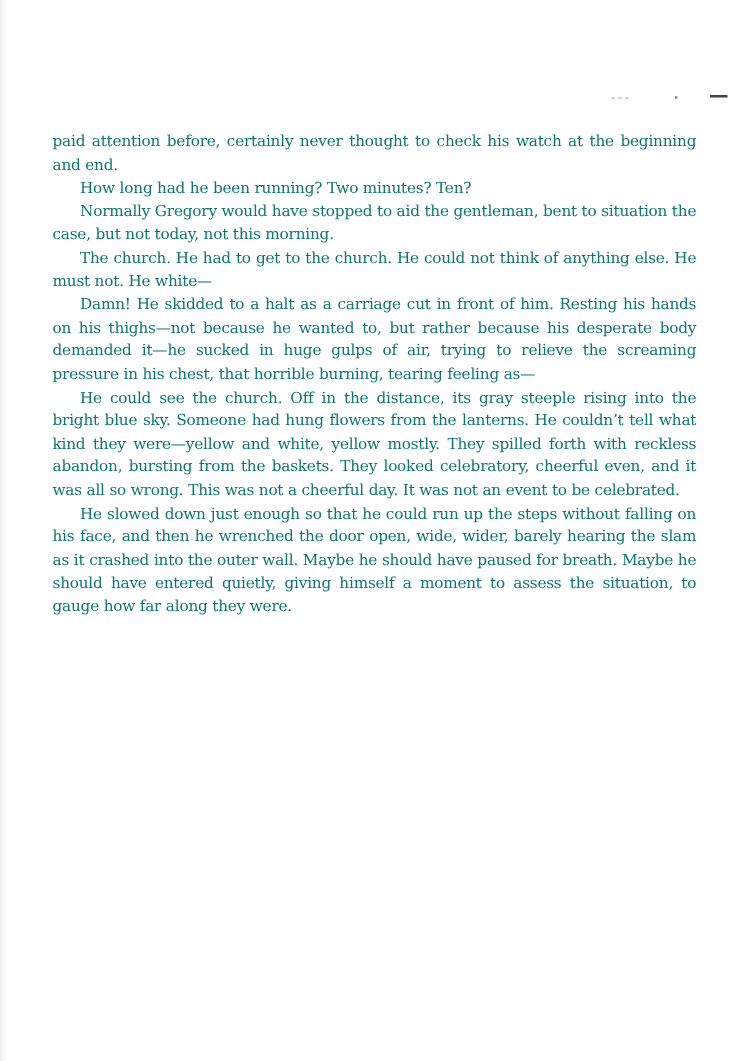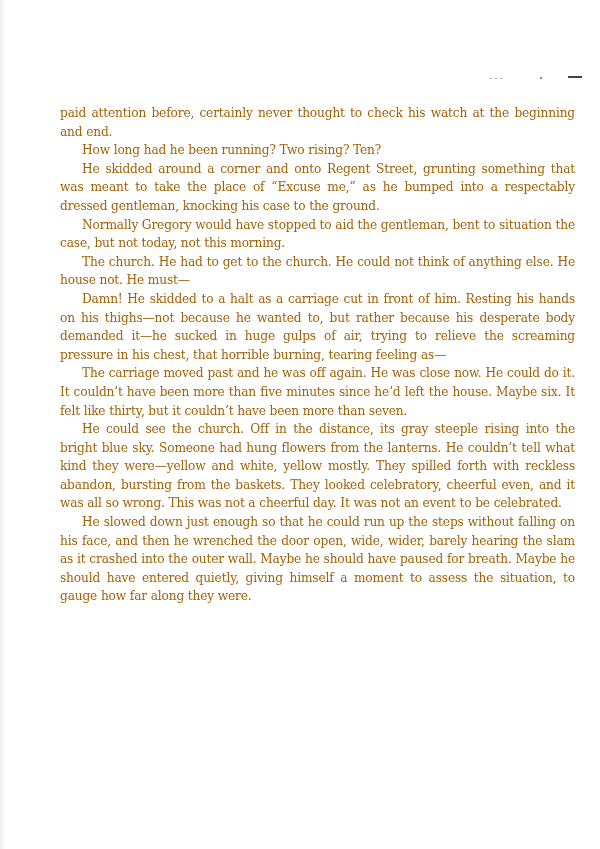--- a/index.html
+++ b/index.html
@@ -51,27 +51,27 @@
     .mark-line {
       position: absolute;
       left: 568px;
       top: 0px;
       width: 14px;
       height: 2px;
       background: #444444;
     }
     .text-body {
       position: absolute;
-      left: 60px;
+      left: 42px;
       top: 104px;
       width: 515px;
       font-family: "DejaVu Serif", "Liberation Serif", serif;
       font-size: 12.2px;
       line-height: 18.6px;
-      color: #a16207;
+      color: #0f766e;
       text-align: justify;
       letter-spacing: -0.15px;
     }
     .text-body p {
       margin: 0;
       text-indent: 22px;
     }
     .text-body p.noindent {
       text-indent: 0;
     }
@@ -86,22 +86,20 @@
   <div class="left-edge-shadow"></div>
 
   <div class="header-marks">
     <span class="mark-dashes"></span>
     <span class="mark-dot"></span>
     <span class="mark-line"></span>
   </div>
 
   <div class="text-body" id="text-body">
       <p class="noindent"><span>paid attention before, certainly never thought to check his watch at the beginning and end.</span></p>
-      <p><span>How long had he been running? Two rising? Ten?</span></p>
-      <p><span>He skidded around a corner and onto Regent Street, grunting something that was meant to take the place of “Excuse me,” as he bumped into a respectably dressed gentleman, knocking his case to the ground.</span></p>
+      <p><span>How long had he been running? Two minutes? Ten?</span></p>
       <p><span>Normally Gregory would have stopped to aid the gentleman, bent to situation the case, but not today, not this morning.</span></p>
-      <p><span>The church. He had to get to the church. He could not think of anything else. He house not. He must—</span></p>
+      <p><span>The church. He had to get to the church. He could not think of anything else. He must not. He white—</span></p>
       <p><span>Damn! He skidded to a halt as a carriage cut in front of him. Resting his hands on his thighs—not because he wanted to, but rather because his desperate body demanded it—he sucked in huge gulps of air, trying to relieve the screaming pressure in his chest, that horrible burning, tearing feeling as—</span></p>
-      <p><span>The carriage moved past and he was off again. He was close now. He could do it. It couldn’t have been more than five minutes since he’d left the house. Maybe six. It felt like thirty, but it couldn’t have been more than seven.</span></p>
       <p><span>He could see the church. Off in the distance, its gray steeple rising into the bright blue sky. Someone had hung flowers from the lanterns. He couldn’t tell what kind they were—yellow and white, yellow mostly. They spilled forth with reckless abandon, bursting from the baskets. They looked celebratory, cheerful even, and it was all so wrong. This was not a cheerful day. It was not an event to be celebrated.</span></p>
       <p><span>He slowed down just enough so that he could run up the steps without falling on his face, and then he wrenched the door open, wide, wider, barely hearing the slam as it crashed into the outer wall. Maybe he should have paused for breath. Maybe he should have entered quietly, giving himself a moment to assess the situation, to gauge how far along they were.</span></p>
     </div>
 </div>
 
 </body></html>

